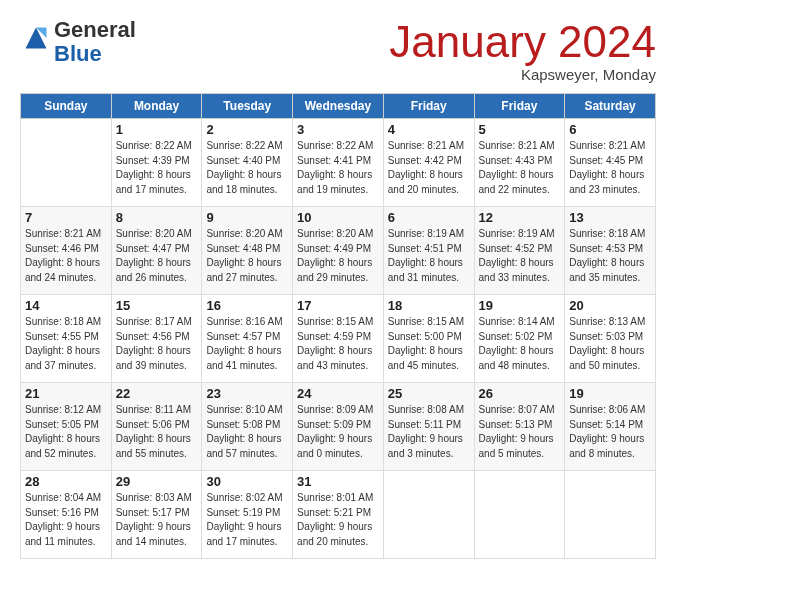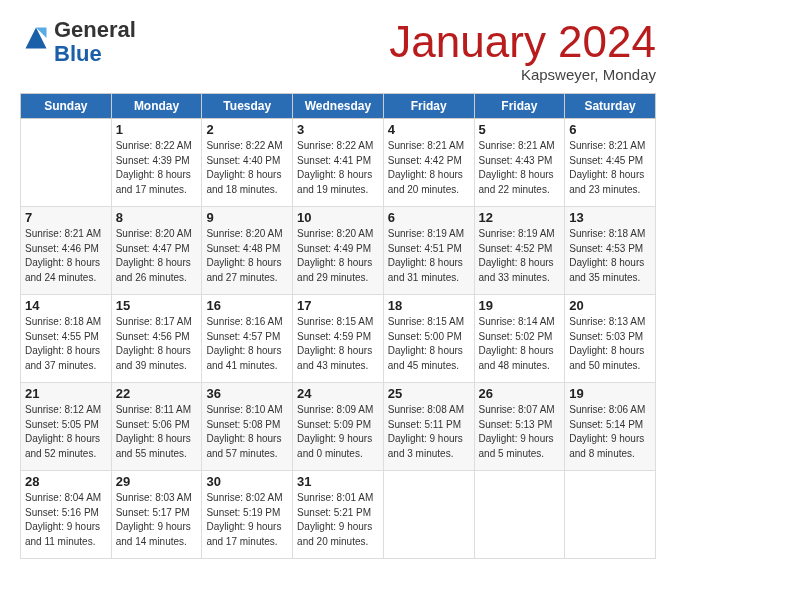--- a/index.html
+++ b/index.html
@@ -266,21 +266,21 @@
           Sunrise: 8:12 AM<br>Sunset: 5:05 PM<br>Daylight: 8 hours and 52 minutes.
         </div>
           </td>
           <td>
             <span class="day-number">22</span>
         <div class="day-info">
           Sunrise: 8:11 AM<br>Sunset: 5:06 PM<br>Daylight: 8 hours and 55 minutes.
         </div>
           </td>
           <td>
-            <span class="day-number">36</span>
+            <span class="day-number">23</span>
         <div class="day-info">
           Sunrise: 8:10 AM<br>Sunset: 5:08 PM<br>Daylight: 8 hours and 57 minutes.
         </div>
           </td>
           <td>
             <span class="day-number">24</span>
         <div class="day-info">
           Sunrise: 8:09 AM<br>Sunset: 5:09 PM<br>Daylight: 9 hours and 0 minutes.
         </div>
           </td>

